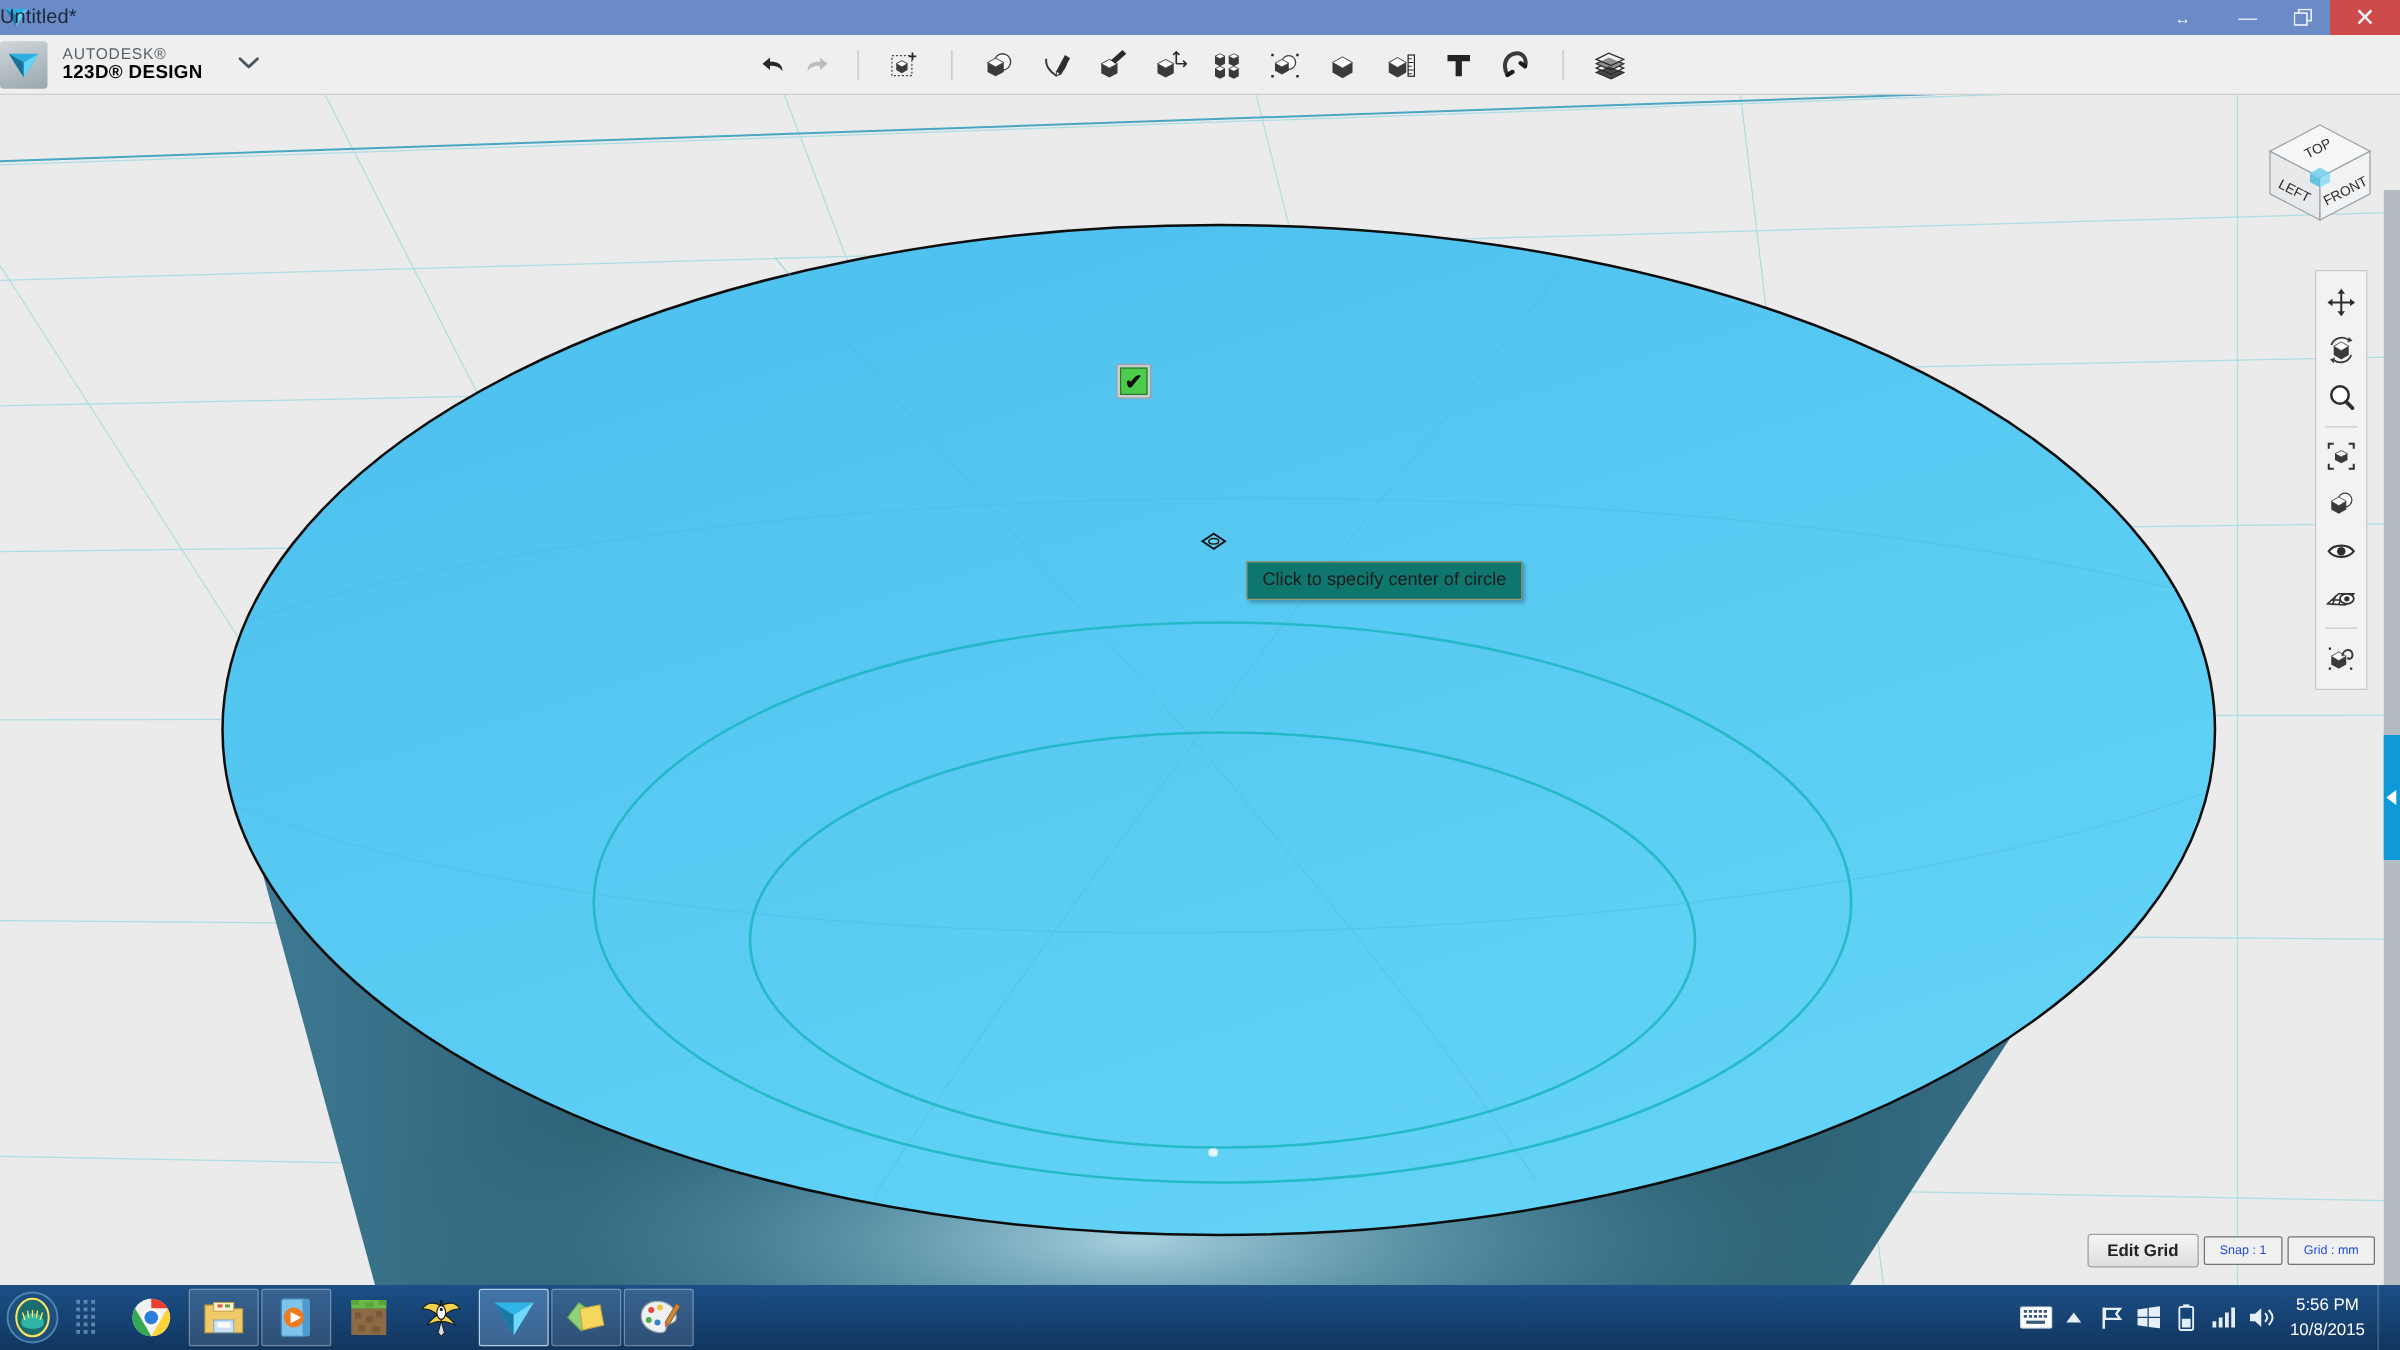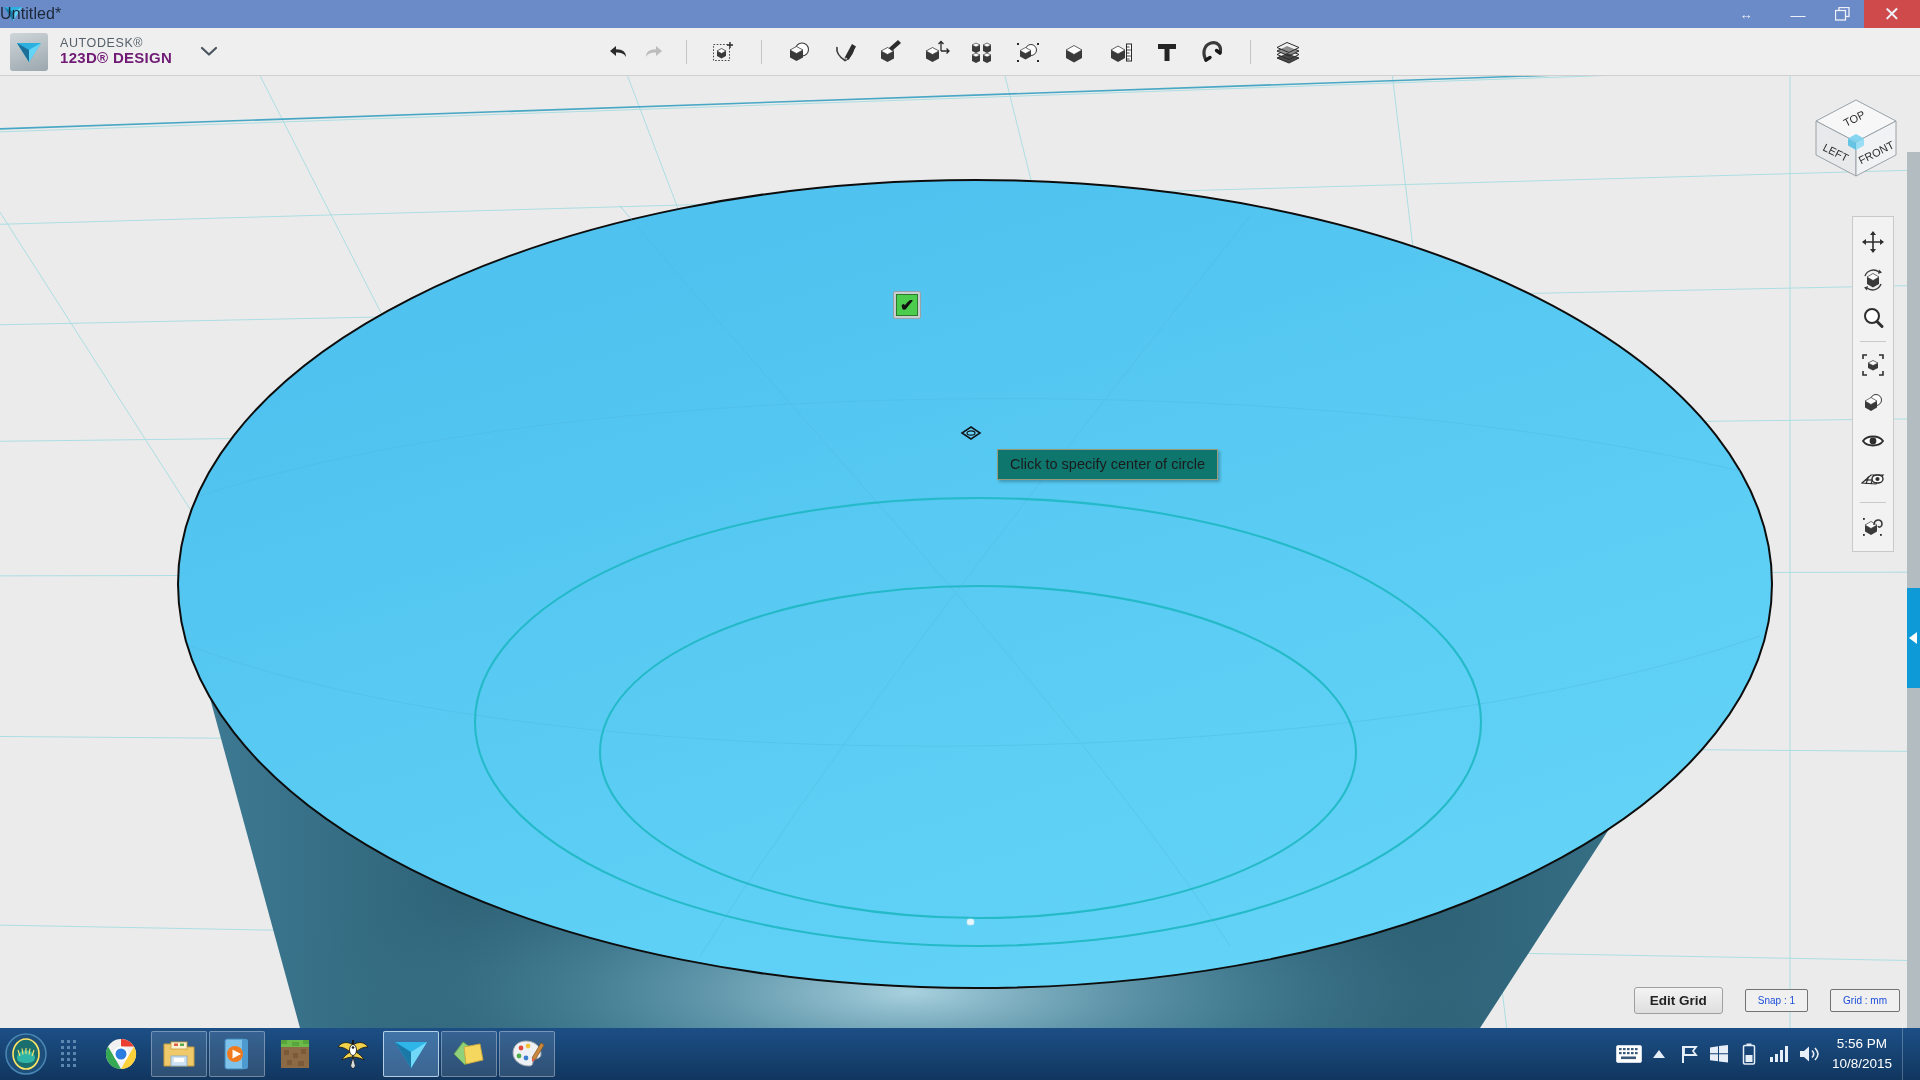--- a/index.html
+++ b/index.html
@@ -31,29 +31,29 @@
   }
   .win-btn.restore-extra { width:60px; font-size:13px; }
   .win-btn.close { background:#cf4b4b; width:56px; font-size:20px; font-weight:300; }
 
   
   #apptoolbar {
     position:absolute; left:0; top:28px; width:1920px; height:48px;
     background:#efefef; border-bottom:1px solid #cfcfcf;
     display:flex; align-items:center;
   }
-  #brand { display:flex; align-items:center; padding-left:10px; }
+  #brand { display:flex; align-items:center; }
   #brand-icon {
     width:38px; height:38px; border-radius:3px;
     background:linear-gradient(160deg,#cfd6da,#9aa7ad);
     display:flex; align-items:center; justify-content:center;
   }
   #brand-text { margin-left:12px; line-height:1.05; }
   #brand-line1 { font-size:12.5px; color:#56606a; letter-spacing:0.6px; }
-  #brand-line2 { font-size:15px; color:#701a75; font-weight:bold; letter-spacing:0.3px; }
+  #brand-line2 { font-size:15px; color:#000000; font-weight:bold; letter-spacing:0.3px; }
   #brand-caret { margin-left:28px; color:#4a5560; font-size:15px; }
 
   #tools { position:absolute; left:600px; top:0; height:48px; display:flex; align-items:center; gap:0px; }
   .tool {
     width:38px; height:40px; display:flex; align-items:center; justify-content:center;
     margin:0 4px;
   }
   .tool.small { width:30px; margin:0 3px; }
   .divider { width:1px; height:24px; background:#c4c4c4; margin:0 14px; }
 
@@ -121,21 +121,21 @@
   #scrollstrip {
     position:absolute; right:0; top:76px; width:13px; height:952px;
     background:#b3bcc1;
   }
   #scrollthumb {
     position:absolute; left:0; top:436px; width:13px; height:100px;
     background:#0e9ad6; display:flex; align-items:center; justify-content:center;
   }
 
   
-  #statusbar { position:absolute; right:20px; bottom:14px; display:flex; align-items:center; gap:22px; }
+  #statusbar { position:absolute; right:20px; bottom:14px; display:flex; align-items:center; gap:4px; }
   #edit-grid {
     background:linear-gradient(#f4f4f4,#dedede); border:1px solid #9f9f9f; border-radius:3px;
     font-size:13.5px; font-weight:bold; color:#222; padding:5px 15px;
   }
   .status-box {
     border:1px solid #737373; background:#f0f0f0; border-radius:2px;
     font-size:10px; color:#1d4ed8; padding:5px 12px;
   }
 
   

